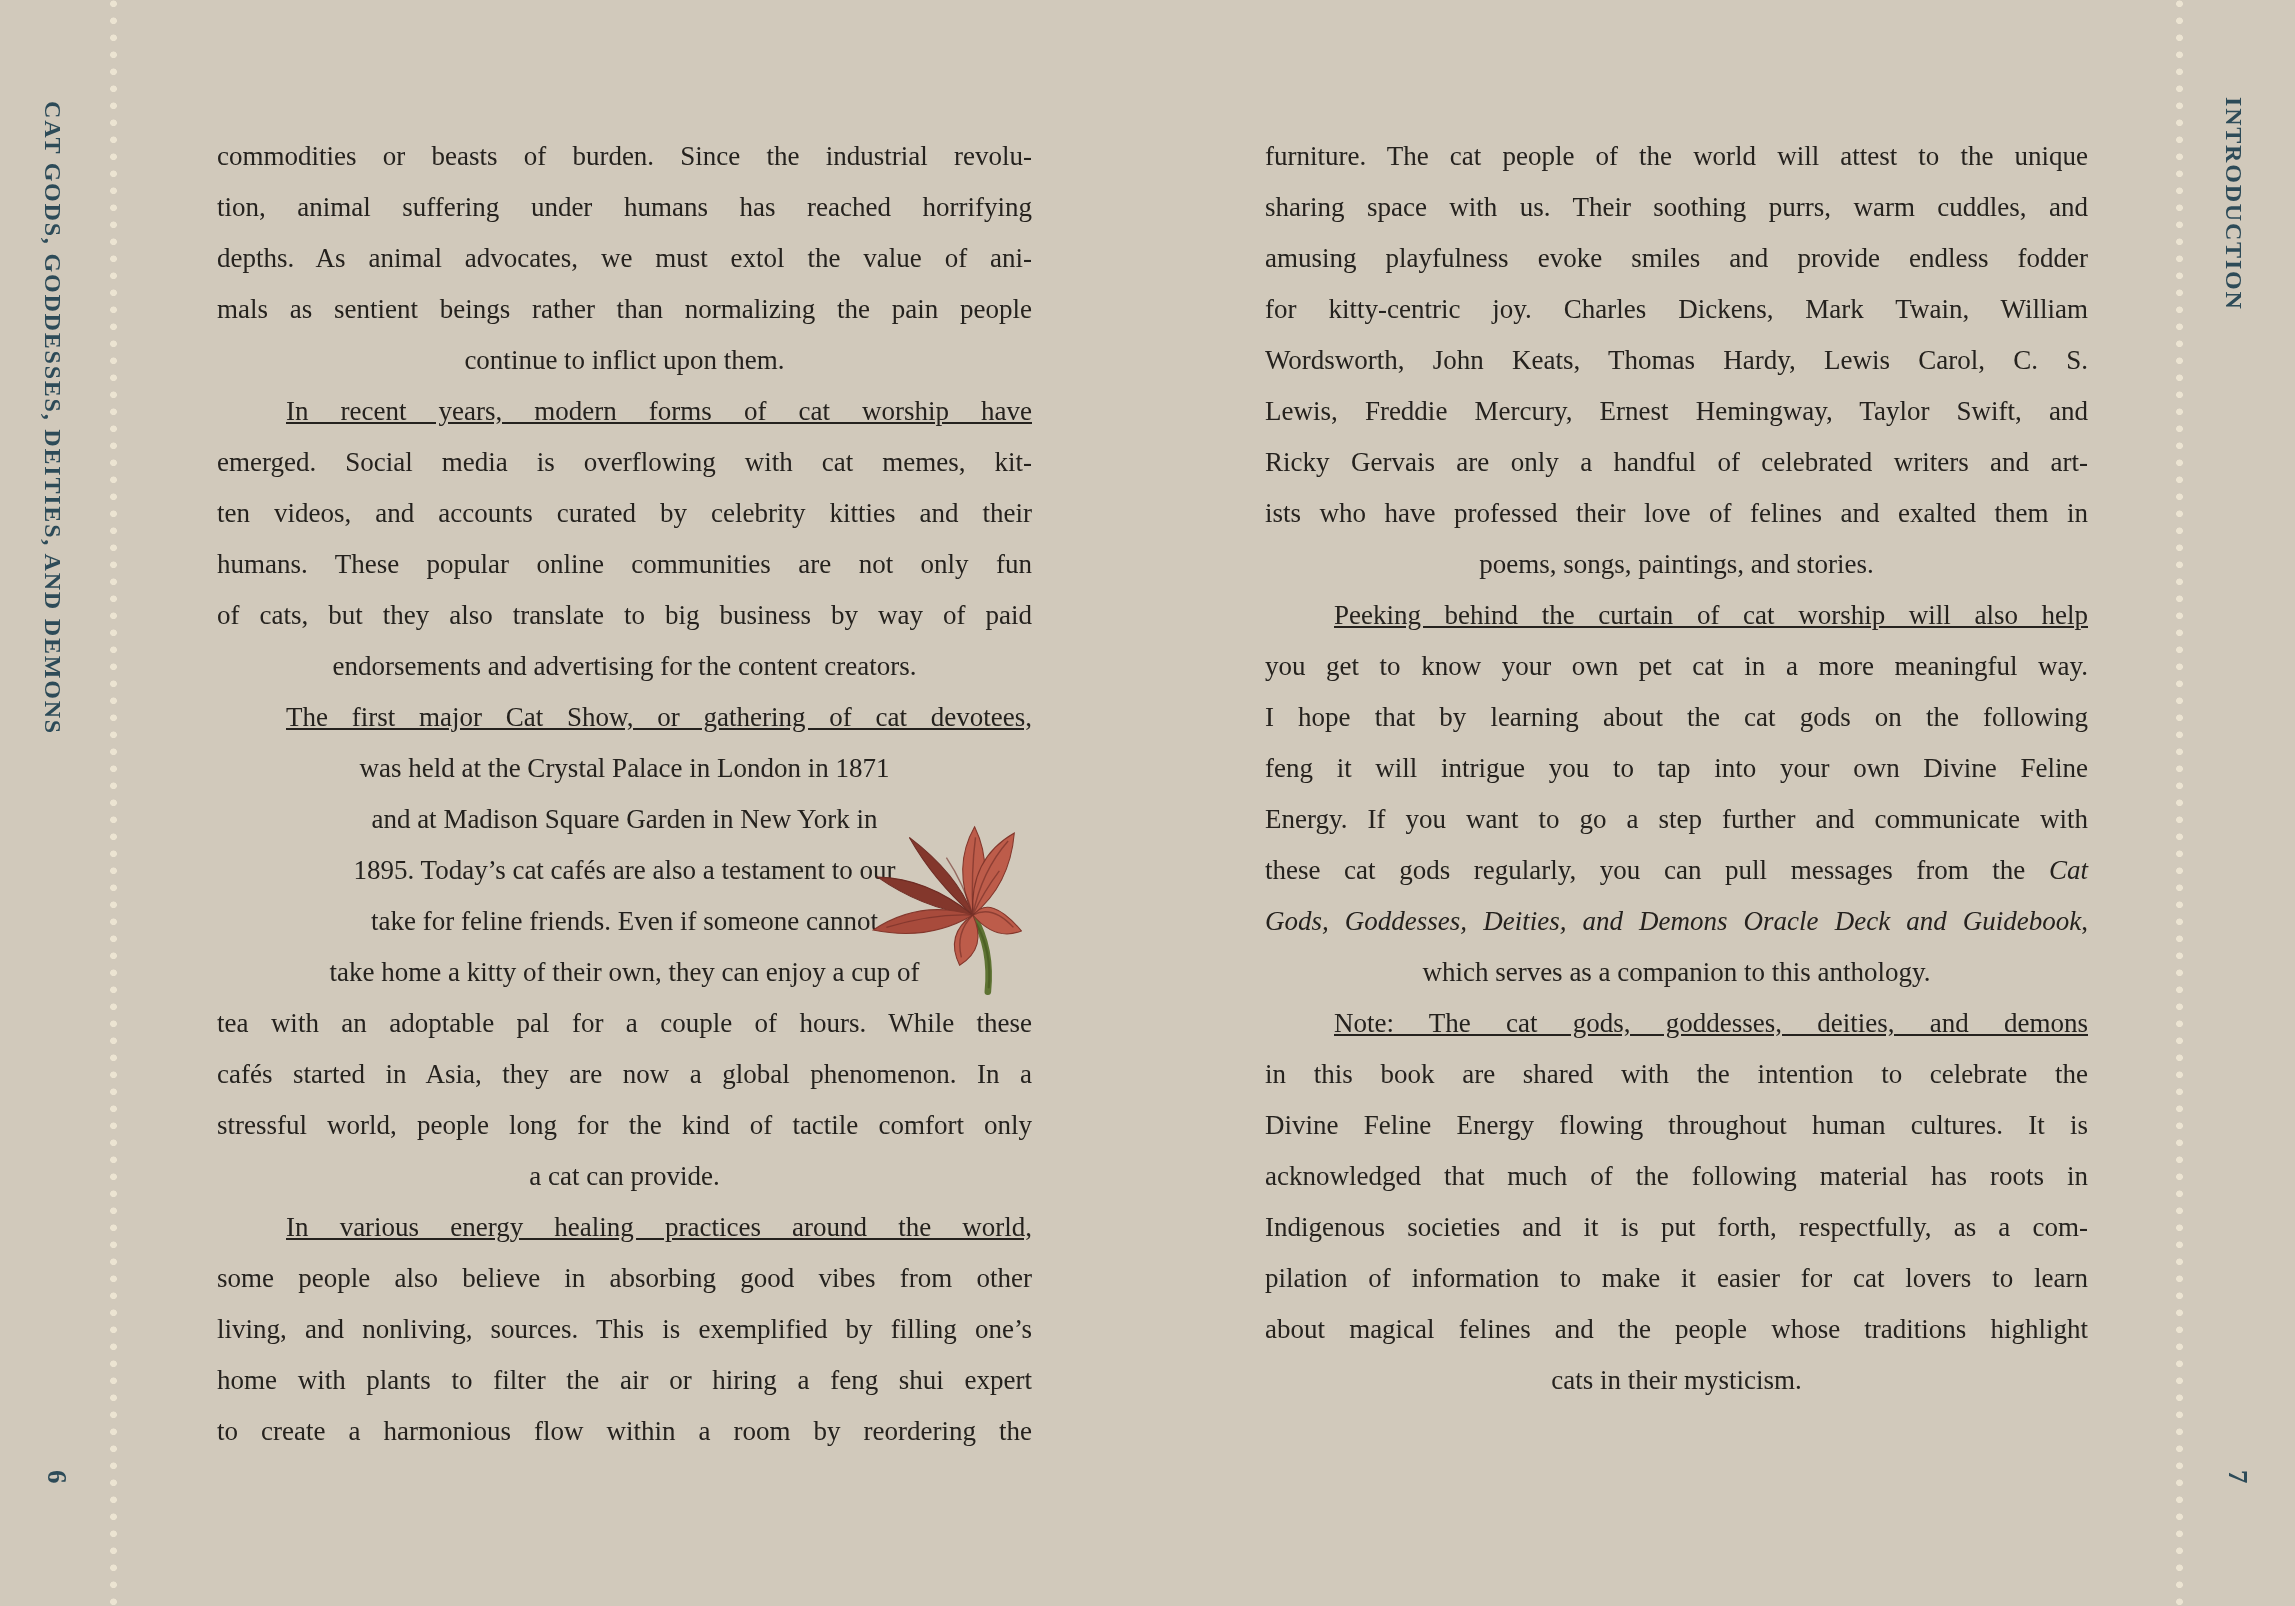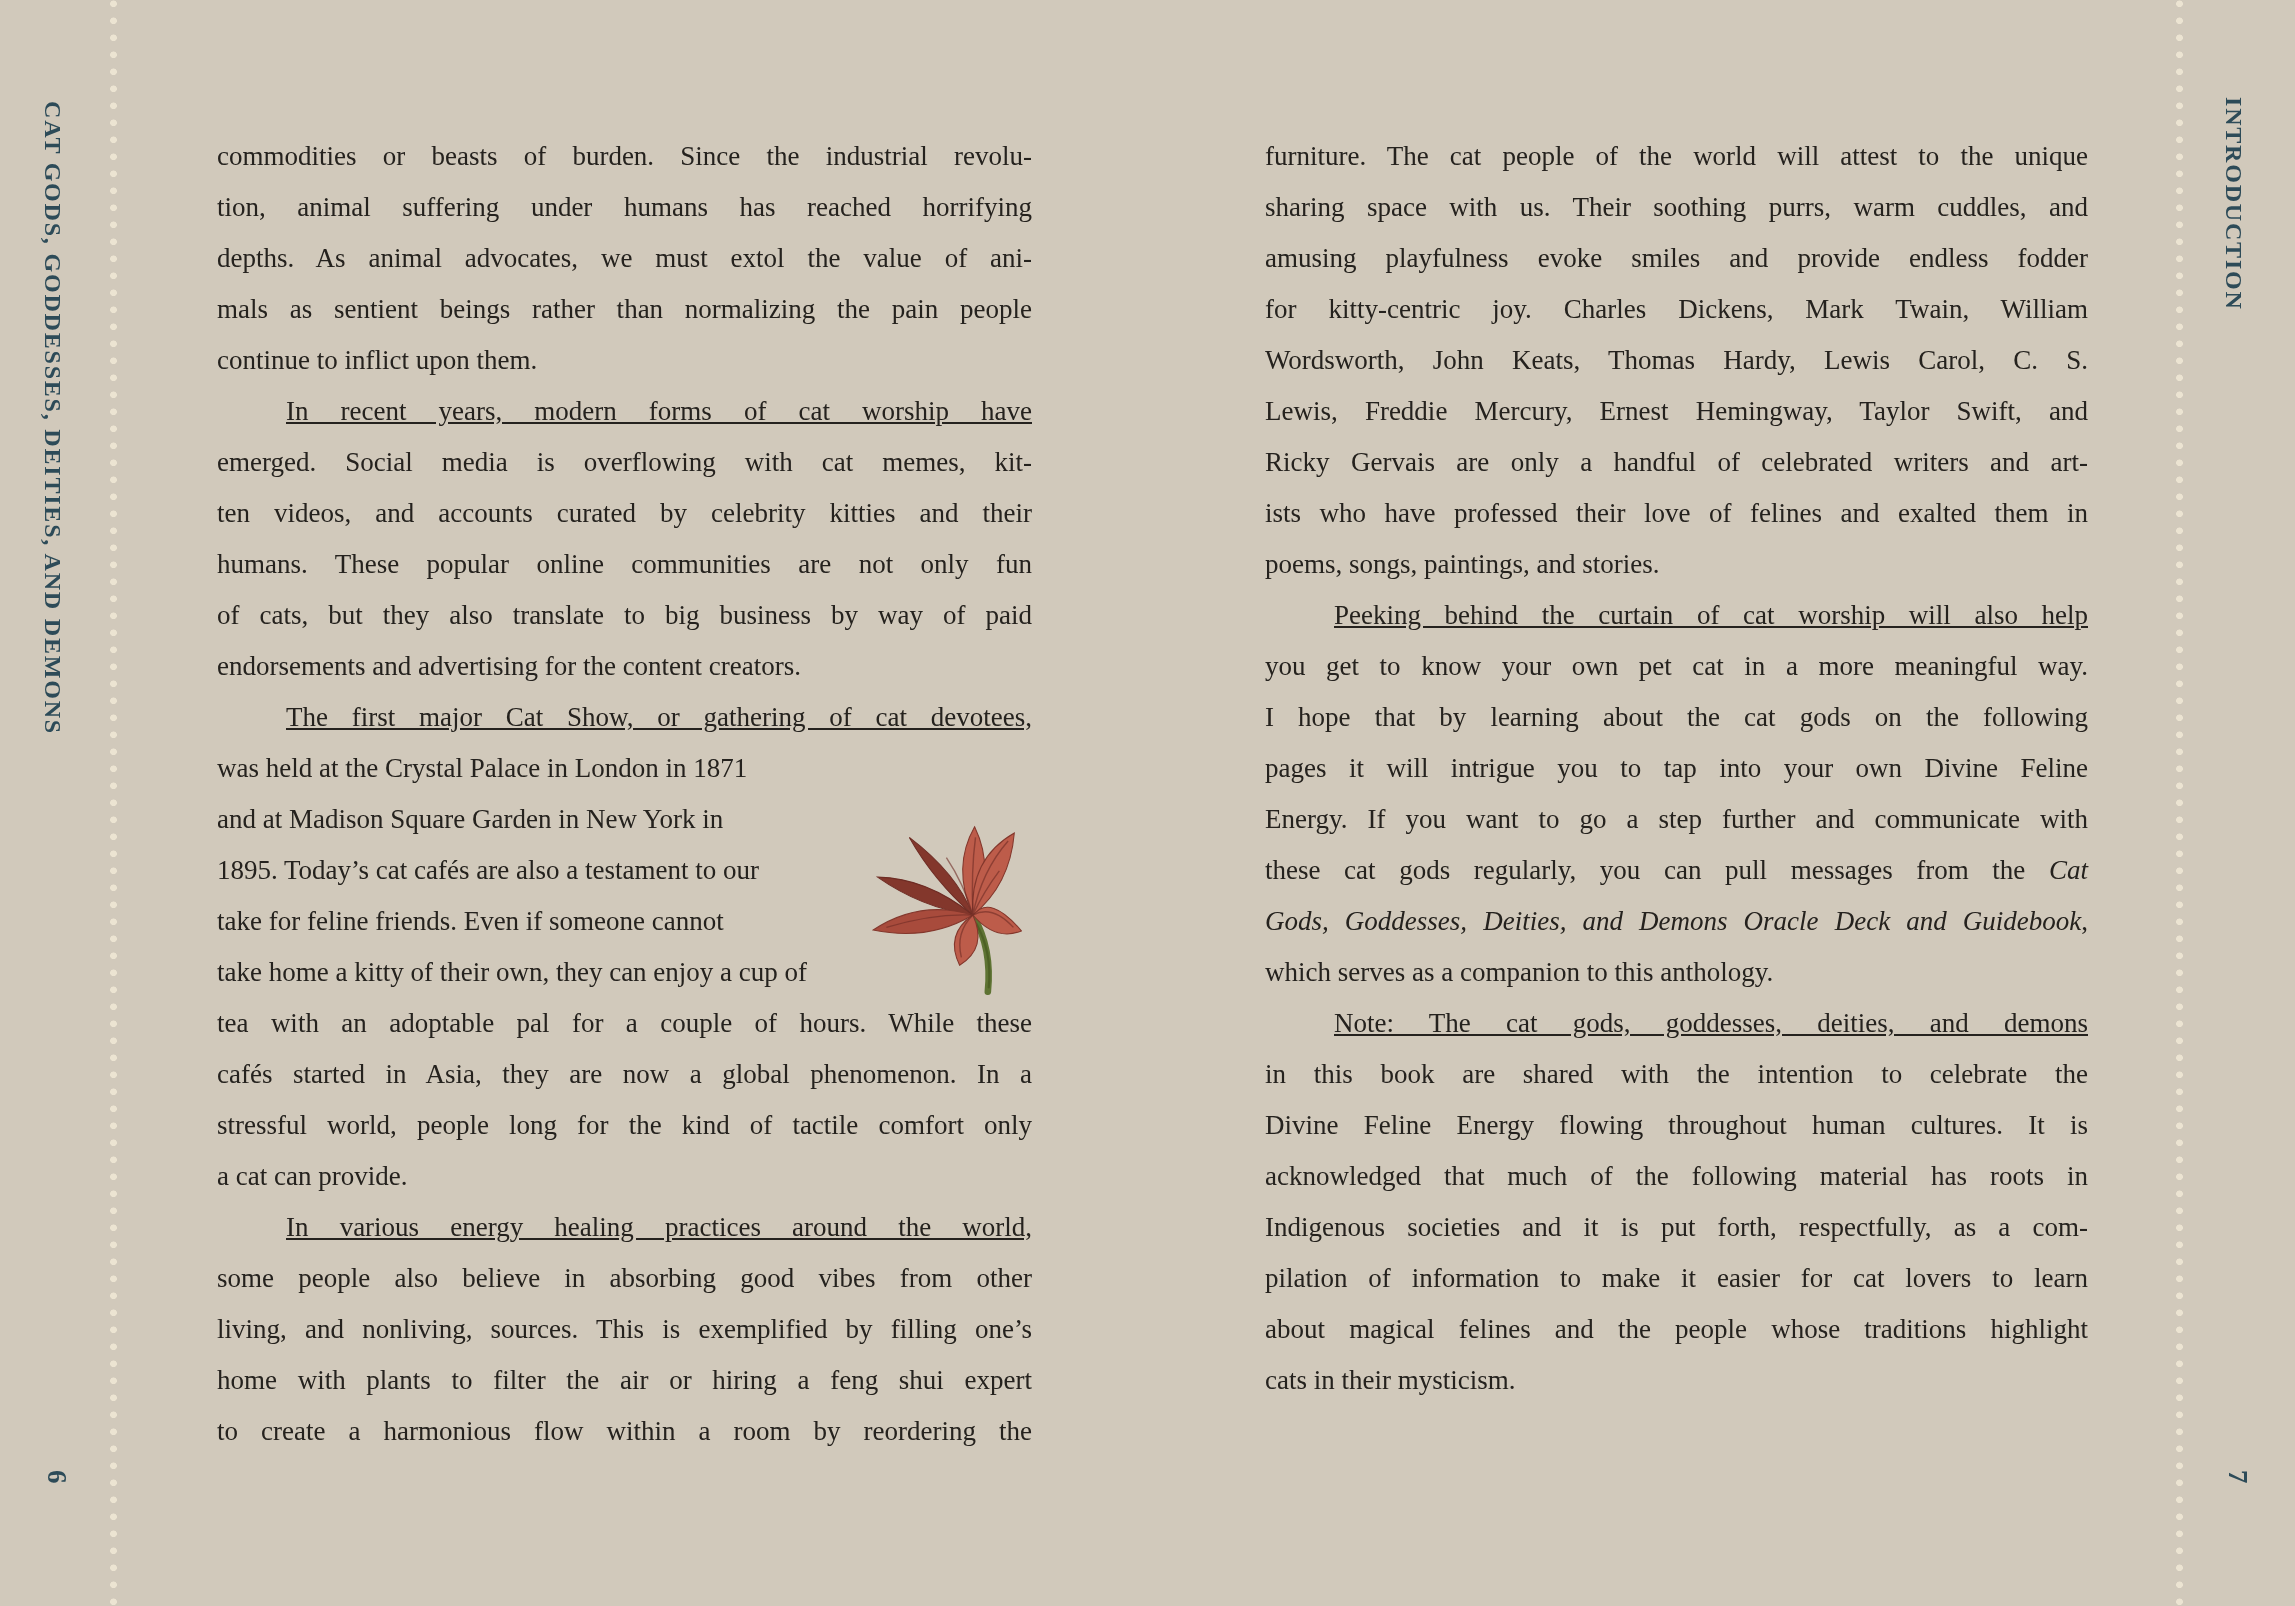--- a/index.html
+++ b/index.html
@@ -39,21 +39,21 @@
   .textblock {
     position: absolute; top: 131px;
     color: var(--body_text, #25221e);
     font-size: 27px;
   }
   .left-block  { left: 217px;  width: 815px; }
   .right-block { left: 1265px; width: 823px; }
   .line {
     height: 51px; line-height: 51px;
     white-space: nowrap;
-    text-align: left;
+    text-align: center;
   }
   .line.j {
     text-align: justify;
     text-align-last: justify;
     -moz-text-align-last: justify;
     text-justify: inter-word;
   }
   .line.ind { padding-left: 69px; text-decoration: underline; }
   .line em { font-style: italic; }
 
@@ -114,21 +114,21 @@
       <div class="line j">amusing playfulness evoke smiles and provide endless fodder</div>
       <div class="line j">for kitty-centric joy. Charles Dickens, Mark Twain, William</div>
       <div class="line j">Wordsworth, John Keats, Thomas Hardy, Lewis Carol, C. S.</div>
       <div class="line j">Lewis, Freddie Mercury, Ernest Hemingway, Taylor Swift, and</div>
       <div class="line j">Ricky Gervais are only a handful of celebrated writers and art-</div>
       <div class="line j">ists who have professed their love of felines and exalted them in</div>
       <div class="line">poems, songs, paintings, and stories.</div>
       <div class="line j ind">Peeking behind the curtain of cat worship will also help</div>
       <div class="line j">you get to know your own pet cat in a more meaningful way.</div>
       <div class="line j">I hope that by learning about the cat gods on the following</div>
-      <div class="line j">pages it will intrigue you to tap into your own Divine Feline</div>
+      <div class="line j">feng it will intrigue you to tap into your own Divine Feline</div>
       <div class="line j">Energy. If you want to go a step further and communicate with</div>
       <div class="line j"><span>these cat gods regularly, you can pull messages from the </span><em>Cat</em></div>
       <div class="line j"><em>Gods, Goddesses, Deities, and Demons Oracle Deck and Guidebook</em><span>,</span></div>
       <div class="line">which serves as a companion to this anthology.</div>
       <div class="line j ind">Note: The cat gods, goddesses, deities, and demons</div>
       <div class="line j">in this book are shared with the intention to celebrate the</div>
       <div class="line j">Divine Feline Energy flowing throughout human cultures. It is</div>
       <div class="line j">acknowledged that much of the following material has roots in</div>
       <div class="line j">Indigenous societies and it is put forth, respectfully, as a com-</div>
       <div class="line j">pilation of information to make it easier for cat lovers to learn</div>

